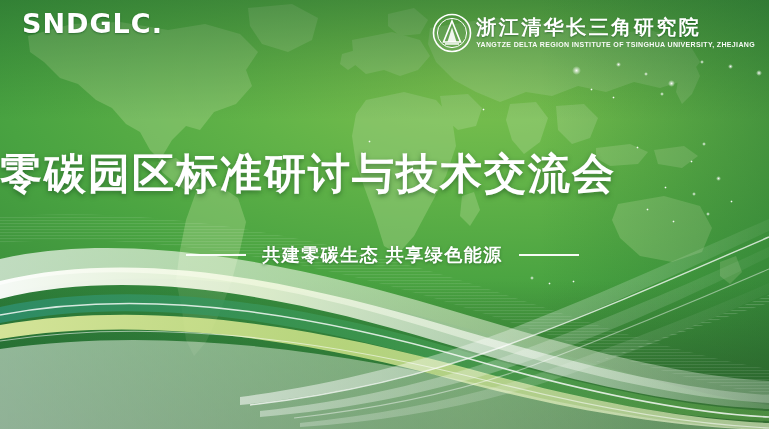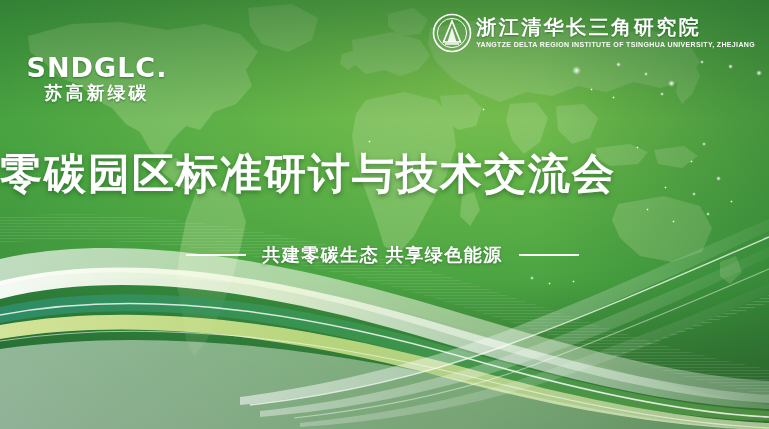--- a/index.html
+++ b/index.html
@@ -33,21 +33,21 @@
   
   .sparks{position:absolute;inset:0;pointer-events:none;}
   .spark{position:absolute;border-radius:50%;
     background:radial-gradient(circle,rgba(255,255,255,.95) 0%,rgba(255,255,255,.45) 35%,rgba(255,255,255,0) 70%);}
 
   
   .waves{position:absolute;left:0;right:0;bottom:0;height:230px;pointer-events:none;}
   .waves svg{width:100%;height:100%;display:block;}
 
   
-  .logo-left{position:absolute;left:22px;top:10px;width:150px;text-align:center;margin-top:44px;}
+  .logo-left{position:absolute;left:22px;top:10px;width:150px;}
   .logo-left .latin{
     color:#ffffff;font-weight:bold;font-size:27px;letter-spacing:1px;
     line-height:1;font-family:"DejaVu Sans",sans-serif;
     text-shadow:0 1px 2px rgba(0,60,20,.45);
   }
   .logo-left .cn{
     margin-top:3px;color:#ffffff;font-size:18px;font-weight:bold;letter-spacing:3px;
     line-height:1;text-shadow:0 1px 2px rgba(0,60,20,.45);
   }
 
@@ -246,21 +246,20 @@
 
       <path d="M0 116 C160 86 330 120 470 160 C588 194 686 214 769 218" fill="none" stroke="#ffffff" stroke-opacity=".8" stroke-width="1.6"></path>
       <path d="M0 142 C170 116 348 146 496 184 C608 212 700 226 769 229" fill="none" stroke="#ffffff" stroke-opacity=".55" stroke-width="1.2"></path>
       <path d="M769 38 C690 72 600 112 502 148 C424 176 336 196 250 206" fill="none" stroke="#ffffff" stroke-opacity=".75" stroke-width="1.4"></path>
       <path d="M769 70 C700 100 618 134 534 166 C458 194 374 210 294 219" fill="none" stroke="#ffffff" stroke-opacity=".45" stroke-width="1.1"></path>
     </svg>
   </div>
 
   <div class="logo-left">
     <div class="latin">SNDGLC.</div>
-    <div class="cn">苏高新绿碳</div>
   </div>
 
   <div class="logo-right">
     <span class="seal">
       <svg viewBox="0 0 40 40" aria-hidden="true">
         <circle cx="20" cy="20" r="18.5" fill="none" stroke="#ffffff" stroke-width="1.6"></circle>
         <circle cx="20" cy="20" r="14.6" fill="none" stroke="#ffffff" stroke-width="1"></circle>
         <path d="M20 8 L28.5 29 L11.5 29 Z" fill="none" stroke="#ffffff" stroke-width="1.6"></path>
         <path d="M20 14.5 L24.6 29 L15.4 29 Z" fill="#ffffff" opacity=".9"></path>
         <rect x="13" y="30.2" width="14" height="1.5" fill="#ffffff"></rect>

